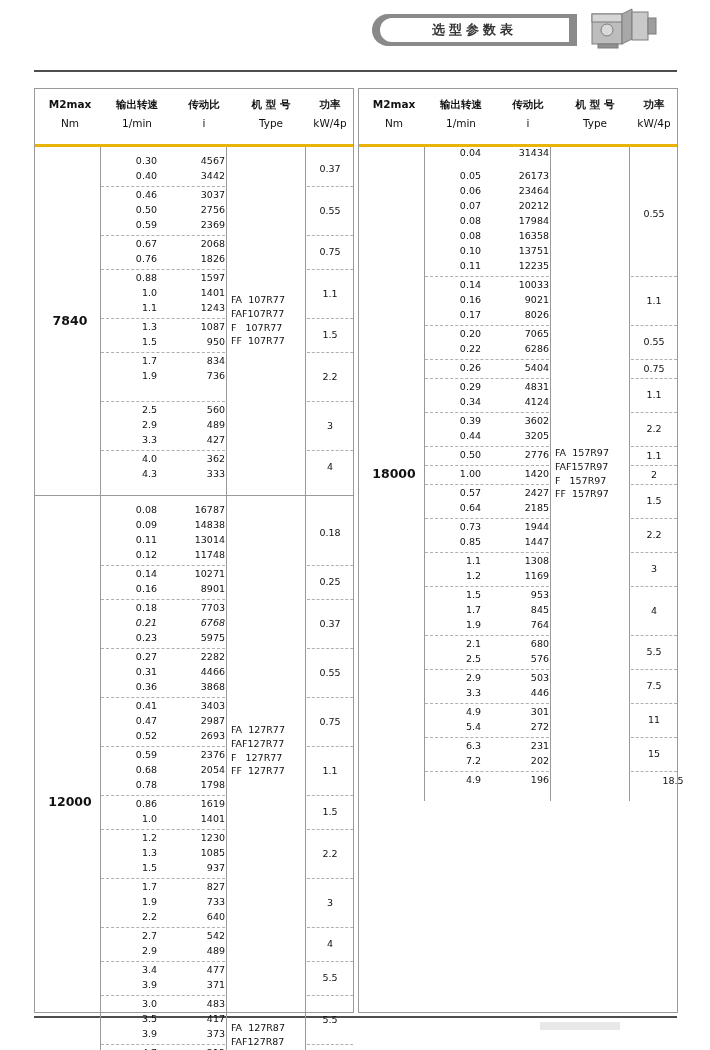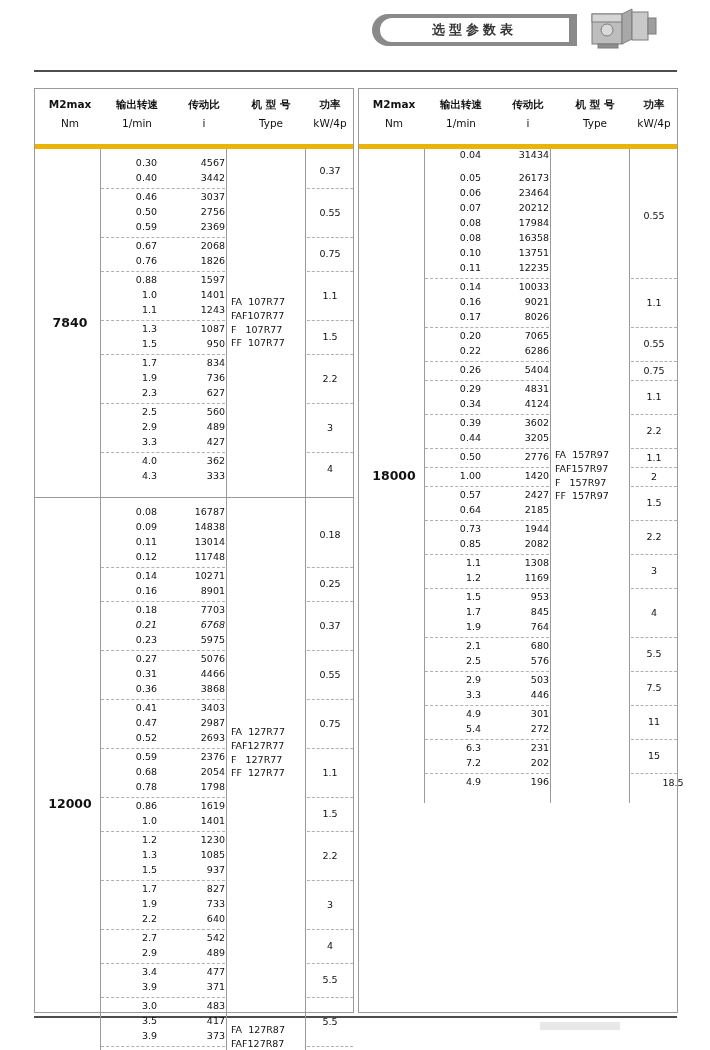--- a/index.html
+++ b/index.html
@@ -88,21 +88,21 @@
     position: absolute;
     border: 1px solid #9a9a9a;
     box-sizing: border-box;
   }
   #table-left  { left: 34px;  top: 88px; width: 320px; height: 925px; }
   #table-right { left: 358px; top: 88px; width: 320px; height: 925px; }
 
   .thead {
     position: relative;
     height: 55px;
-    border-bottom: 5px solid #eab308;
+    border-bottom: 3px solid #eab308;
   }
   .th {
     position: absolute;
     text-align: center;
     font-size: 10.5px;
     font-family: "DejaVu Sans", sans-serif;
     color: #111;
     line-height: 1.25;
   }
   .th .l1 { display: block; font-weight: bold; margin-top: 9px; }
@@ -297,24 +297,20 @@
           <span class="kwwrap" style="top:182px;">1.5</span>
           <div style="position:absolute;top:205px;left:66px;width:124px;border-top:1px dashed #b0b0b0;"></div>
           <div style="position:absolute;top:205px;left:272px;width:46px;border-top:1px dashed #b0b0b0;"></div>
           <div class="line" style="position:absolute;top:208px;left:0;right:0;">
             <span class="cell-i">1.7</span>
             <span class="cell-n">834</span>
           </div>
           <div class="line" style="position:absolute;top:223px;left:0;right:0;">
             <span class="cell-i">1.9</span>
             <span class="cell-n">736</span>
-          </div>
-          <div class="line" style="position:absolute;top:238px;left:0;right:0;">
-            <span class="cell-i">2.3</span>
-            <span class="cell-n">627</span>
           </div>
           <span class="kwwrap" style="top:223.5px;">2.2</span>
           <div style="position:absolute;top:254px;left:66px;width:124px;border-top:1px dashed #b0b0b0;"></div>
           <div style="position:absolute;top:254px;left:272px;width:46px;border-top:1px dashed #b0b0b0;"></div>
           <div class="line" style="position:absolute;top:257px;left:0;right:0;">
             <span class="cell-i">2.5</span>
             <span class="cell-n">560</span>
           </div>
           <div class="line" style="position:absolute;top:272px;left:0;right:0;">
             <span class="cell-i">2.9</span>
@@ -389,21 +385,21 @@
           </div>
           <div class="line" style="position:absolute;top:136px;left:0;right:0;">
             <span class="cell-i">0.23</span>
             <span class="cell-n">5975</span>
           </div>
           <span class="kwwrap" style="top:121.5px;">0.37</span>
           <div style="position:absolute;top:152px;left:66px;width:124px;border-top:1px dashed #b0b0b0;"></div>
           <div style="position:absolute;top:152px;left:272px;width:46px;border-top:1px dashed #b0b0b0;"></div>
           <div class="line" style="position:absolute;top:155px;left:0;right:0;">
             <span class="cell-i">0.27</span>
-            <span class="cell-n">5076</span>
+            <span class="cell-n">2282</span>
           </div>
           <div class="line" style="position:absolute;top:170px;left:0;right:0;">
             <span class="cell-i">0.31</span>
             <span class="cell-n">4466</span>
           </div>
           <div class="line" style="position:absolute;top:185px;left:0;right:0;">
             <span class="cell-i">0.36</span>
             <span class="cell-n">3868</span>
           </div>
           <span class="kwwrap" style="top:170.5px;">0.55</span>
@@ -674,21 +670,21 @@
           </div>
           <span class="kwwrap" style="top:348px;">1.5</span>
           <div style="position:absolute;top:371px;left:66px;width:124px;border-top:1px dashed #b0b0b0;"></div>
           <div style="position:absolute;top:371px;left:272px;width:46px;border-top:1px dashed #b0b0b0;"></div>
           <div class="line" style="position:absolute;top:374px;left:0;right:0;">
             <span class="cell-i">0.73</span>
             <span class="cell-n">1944</span>
           </div>
           <div class="line" style="position:absolute;top:389px;left:0;right:0;">
             <span class="cell-i">0.85</span>
-            <span class="cell-n">2082</span>
+            <span class="cell-n">1447</span>
           </div>
           <span class="kwwrap" style="top:382px;">2.2</span>
           <div style="position:absolute;top:405px;left:66px;width:124px;border-top:1px dashed #b0b0b0;"></div>
           <div style="position:absolute;top:405px;left:272px;width:46px;border-top:1px dashed #b0b0b0;"></div>
           <div class="line" style="position:absolute;top:408px;left:0;right:0;">
             <span class="cell-i">1.1</span>
             <span class="cell-n">1308</span>
           </div>
           <div class="line" style="position:absolute;top:423px;left:0;right:0;">
             <span class="cell-i">1.2</span>

